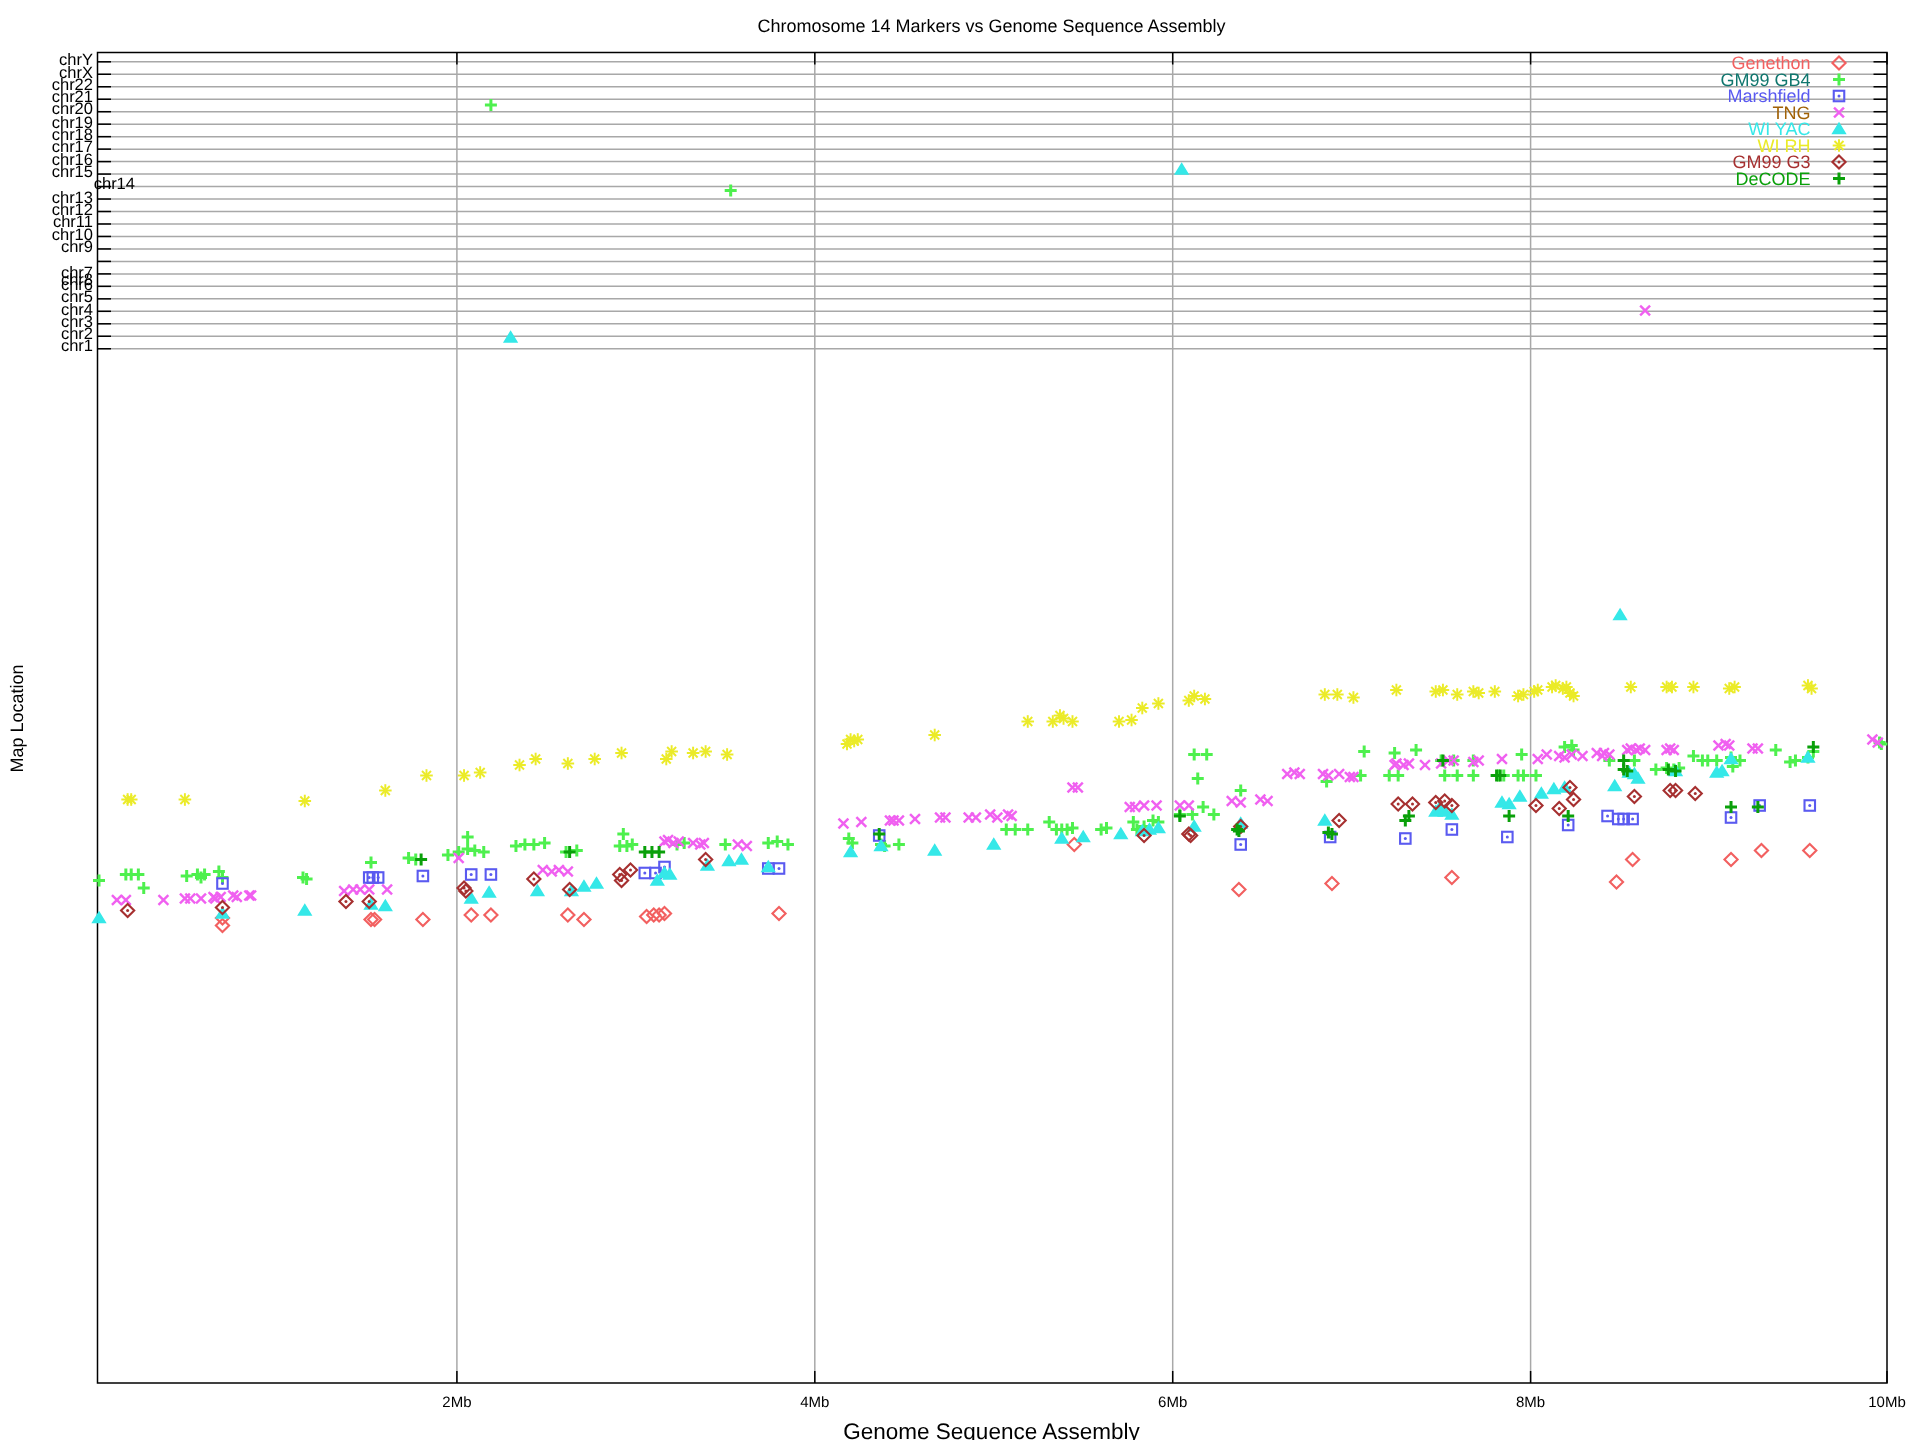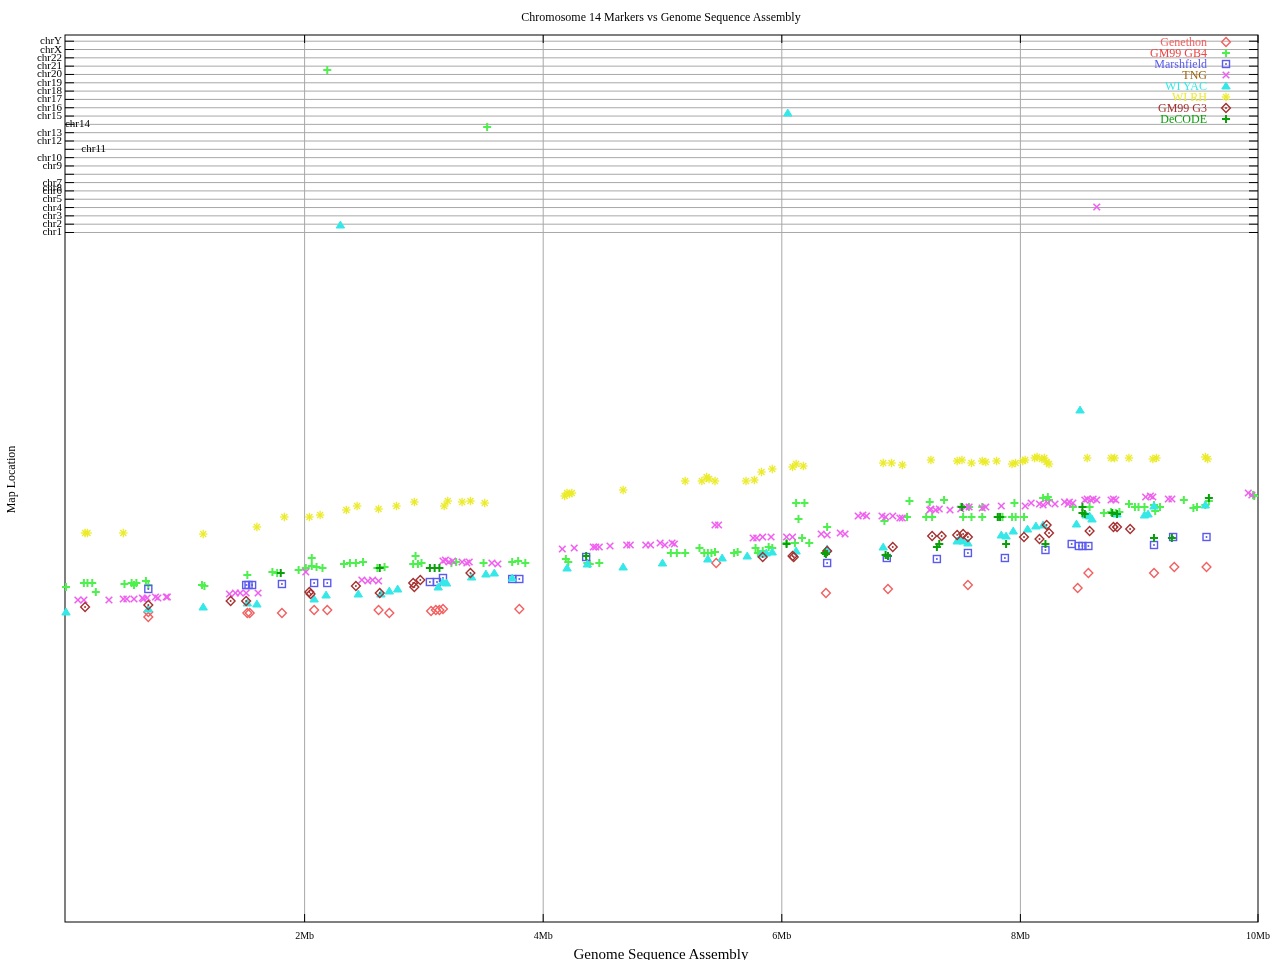--- a/index.html
+++ b/index.html
@@ -1,17 +1,17 @@
 <!DOCTYPE html>
 <html><head>
 <meta charset="utf-8">
 <style>
   html,body{margin:0;padding:0;background:#fff;}
   #app{position:relative;width:1280px;height:960px;background:#fff;overflow:hidden;
-       font-family:Liberation Serif, serif;color:#000;}
+       font-family:Liberation Sans, sans-serif;color:#000;}
   .chrlbl{position:absolute;width:62px;text-align:right;font-size:11px;line-height:9px;white-space:nowrap;}
   .xtick{position:absolute;transform:translateX(-50%);font-size:10px;}
   .legend-label{position:absolute;text-align:right;font-size:12px;line-height:12px;white-space:nowrap;}
   #title{position:absolute;transform:translateX(-50%);font-size:12px;}
   #ylabel{position:absolute;transform:rotate(-90deg);transform-origin:center;text-align:center;font-size:12px;}
   #xlabel{position:absolute;transform:translateX(-50%);font-size:15px;}
   svg{position:absolute;left:0;top:0;}
 </style>
 </head>
 <body>
@@ -1968,40 +1968,40 @@
       <div class="chrlbl" style="left: 0px; top: 61.151px;">chr21</div>
       <div class="chrlbl" style="left: 0px; top: 69.468px;">chr20</div>
       <div class="chrlbl" style="left: 0px; top: 77.785px;">chr19</div>
       <div class="chrlbl" style="left: 0px; top: 86.102px;">chr18</div>
       <div class="chrlbl" style="left: 0px; top: 94.419px;">chr17</div>
       <div class="chrlbl" style="left: 0px; top: 102.736px;">chr16</div>
       <div class="chrlbl" style="left: 0px; top: 111.053px;">chr15</div>
       <div class="chrlbl" style="left: 0px; top: 119.37px; margin-left: 28px;">chr14</div>
       <div class="chrlbl" style="left: 0px; top: 127.687px;">chr13</div>
       <div class="chrlbl" style="left: 0px; top: 136.004px;">chr12</div>
-      <div class="chrlbl" style="left: 0px; top: 144.321px; margin-left: 44px;">chr11</div>
+      <div class="chrlbl" style="left: 0px; top: 144.321px;">chr11</div>
       <div class="chrlbl" style="left: 0px; top: 152.638px;">chr10</div>
       <div class="chrlbl" style="left: 0px; top: 160.955px;">chr9</div>
       <div class="chrlbl" style="left: 0px; top: 183px;">chr8</div>
       <div class="chrlbl" style="left: 0px; top: 177.589px;">chr7</div>
       <div class="chrlbl" style="left: 0px; top: 185.906px;">chr6</div>
       <div class="chrlbl" style="left: 0px; top: 194.223px;">chr5</div>
       <div class="chrlbl" style="left: 0px; top: 202.54px; text-align: right;">chr4</div>
       <div class="chrlbl" style="left: 0px; top: 210.857px;">chr3</div>
       <div class="chrlbl" style="left: 0px; top: 219.174px;">chr2</div>
       <div class="chrlbl" style="left: 0px; top: 227.491px;">chr1</div>
       <div class="xtick" style="left: 304.6px; top: 930px;">2Mb</div>
       <div class="xtick" style="left: 543.2px; top: 930px;">4Mb</div>
       <div class="xtick" style="left: 781.8px; top: 930px;">6Mb</div>
       <div class="xtick" style="left: 1020.4px; top: 930px;">8Mb</div>
       <div class="xtick" style="left: 1258px; top: 930px;">10Mb</div>
     </div>
   <div id="legend">
       <div class="legend-label" style="right: 73px; top: 36px; color: rgb(242, 96, 96);">Genethon</div>
-      <div class="legend-label" style="right: 73px; top: 47px; color: #ef4444;">GM99 GB4</div>
+      <div class="legend-label" style="right: 73px; top: 47px; color: #0f766e;">GM99 GB4</div>
       <div class="legend-label" style="right: 73px; top: 58px; color: rgb(90, 90, 240);">Marshfield</div>
       <div class="legend-label" style="right: 73px; top: 69px; color: #a16207;">TNG</div>
       <div class="legend-label" style="right: 73px; top: 80px; color: rgb(53, 232, 232);">WI YAC</div>
       <div class="legend-label" style="right: 73px; top: 91px; color: rgb(235, 235, 40);">WI RH</div>
       <div class="legend-label" style="right: 73px; top: 102px; color: rgb(166, 48, 48);">GM99 G3</div>
       <div class="legend-label" style="right: 73px; top: 113px; color: rgb(10, 160, 10);">DeCODE</div>
     </div>
 </div>
 
 </body></html>

